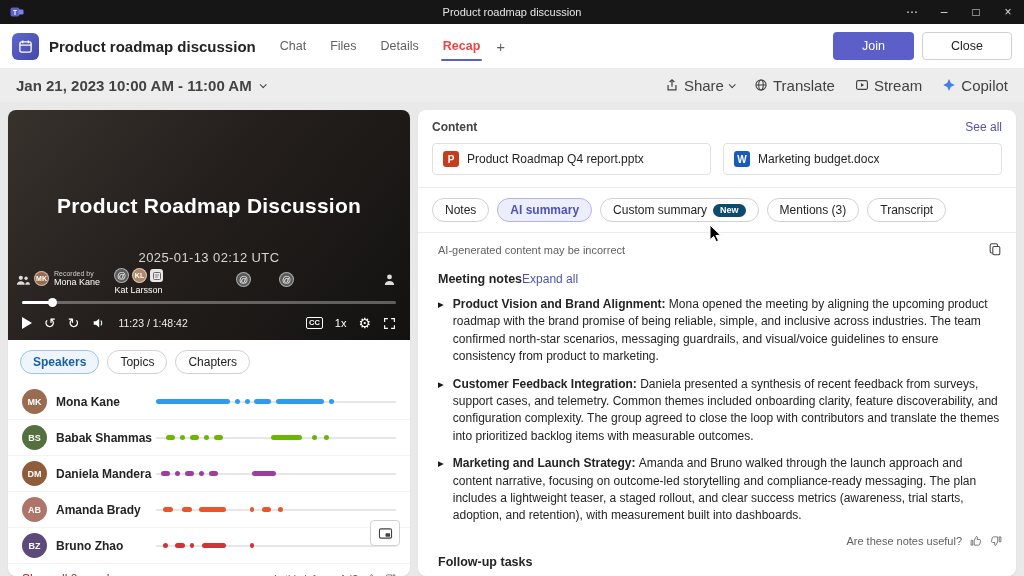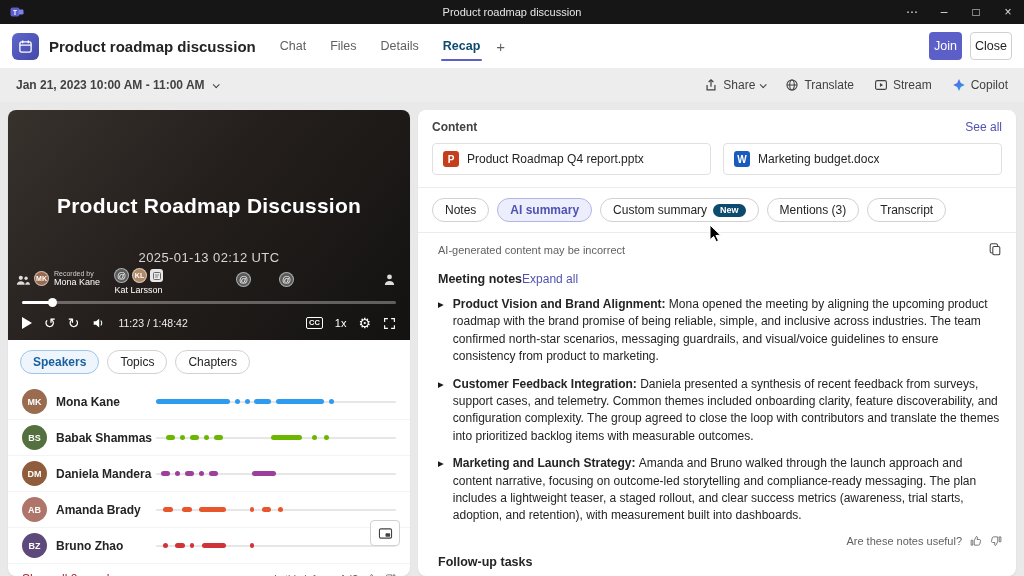--- a/index.html
+++ b/index.html
@@ -12,30 +12,30 @@
   .tb-logo { display:flex; align-items:center; z-index:2; }
   .win-controls { margin-left:auto; display:flex; z-index:2; }
   .win-btn { width:32px; height:24px; display:flex; align-items:center; justify-content:center; font-size:12px; color:#e0e0e0; cursor:default; }
 
   
   .header { height:44px; background:#fff; display:flex; align-items:center; padding:0 12px; gap:10px; }
   .app-icon { width:27px; height:27px; border-radius:6px; background:linear-gradient(135deg,#6067cb,#4348a8); display:flex; align-items:center; justify-content:center; }
   .page-title { font-size:15px; font-weight:700; color:#242424; white-space:nowrap; }
   .htabs { display:flex; gap:20px; margin-left:12px; align-items:center; height:100%; }
   .htab { position:relative; font-size:12.5px; color:#616161; padding:14px 2px; cursor:pointer; }
-  .htab.active { color:#0c4a6e; font-weight:700; }
+  .htab.active { color:#ef4444; font-weight:700; }
   .htab.active::after { content:""; position:absolute; left:0; right:0; bottom:6px; height:2.5px; border-radius:2px; background:#5b5fc7; }
   .add-tab { font-size:15px; color:#616161; padding:0 4px; cursor:pointer; }
   .header-right { margin-left:auto; display:flex; gap:8px; }
-  .btn { font-size:12.5px; border-radius:4px; padding:6px 4px; cursor:pointer; border:1px solid transparent; }
+  .btn { font-size:12.5px; border-radius:4px; padding:6px 28px; cursor:pointer; border:1px solid transparent; }
   .btn-primary { background:#5b5fc7; color:#fff; }
   .btn-secondary { background:#fff; color:#242424; border-color:#d1d1d1; }
 
   
-  .datebar { height:34px; background:#ededed; display:flex; align-items:center; padding:0 16px; font-size:12px; color:#424242; }
+  .datebar { height:34px; background:#ededed; display:flex; align-items:center; padding:0 16px; font-size:15px; color:#424242; }
   .date-left { display:flex; align-items:center; gap:8px; font-weight:600; cursor:pointer; }
   .chev { display:inline-block; width:5px; height:5px; border-right:1.3px solid currentColor; border-bottom:1.3px solid currentColor; transform:rotate(45deg) translateY(-1px); }
   .date-actions { margin-left:auto; display:flex; gap:20px; align-items:center; }
   .action { display:flex; align-items:center; gap:5px; cursor:pointer; color:#424242; }
   .action svg { display:block; }
 
   
   .main { display:flex; gap:8px; padding:8px 8px 0 8px; height:474px; }
   .card { background:#fff; border-radius:8px; box-shadow:0 1px 2px rgba(0,0,0,.07); overflow:hidden; position:relative; }
   .left-card { width:402px; flex:none; display:flex; flex-direction:column; }

